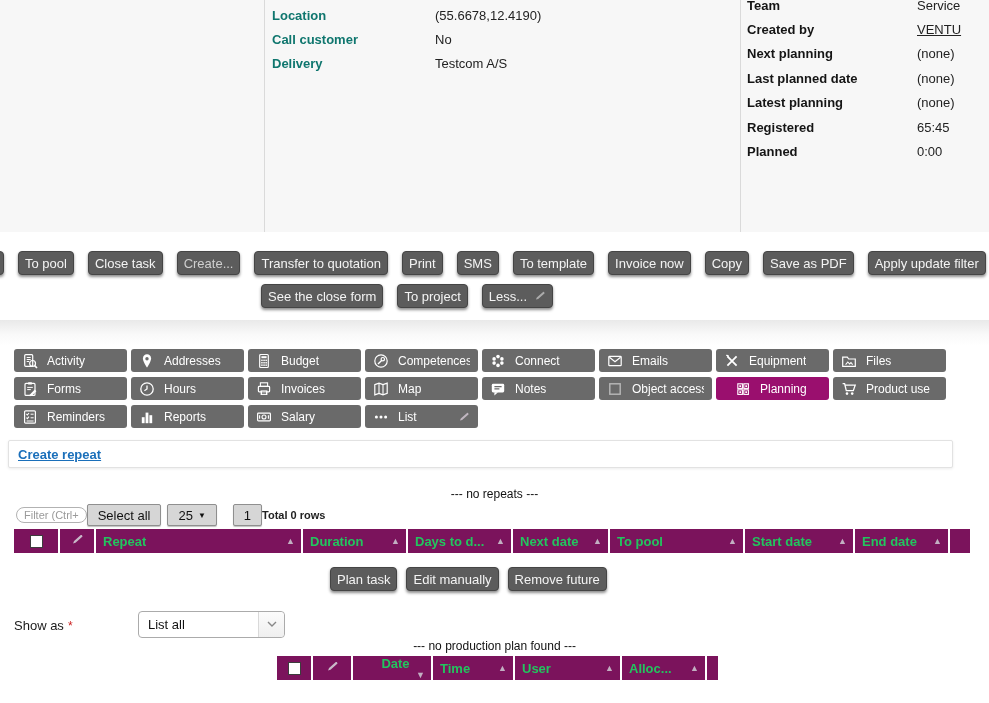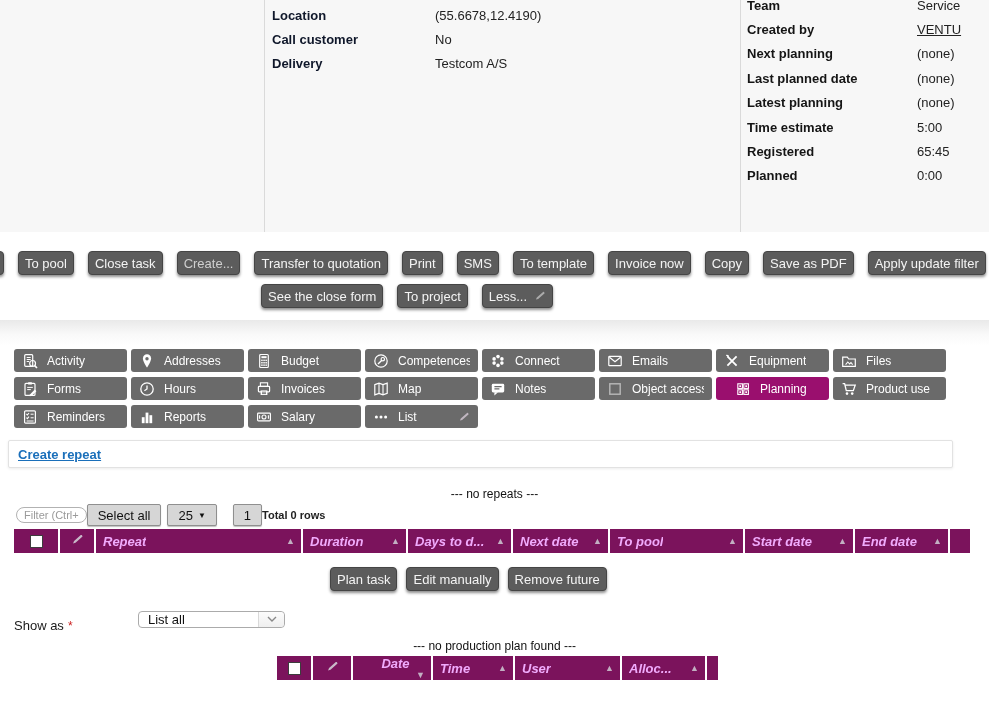--- a/index.html
+++ b/index.html
@@ -6,21 +6,21 @@
   body{
     width:989px;height:703px;position:relative;overflow:hidden;
     background:#ffffff;font-family:"Liberation Sans",sans-serif;
   }
   
   .top-panel{position:absolute;left:0;top:0;width:989px;height:232px;background:var(--top-panel-bg,#F7F7F7);}
   .vline{position:absolute;top:0;width:1px;height:232px;background:#DADADA;}
   #info-left{position:absolute;left:272px;top:3px;}
   #info-right{position:absolute;left:747px;top:-7px;}
   .info-row{height:24.4px;display:flex;align-items:center;font-size:13px;}
-  #info-left .info-label{width:163px;font-weight:bold;color:#0f172a;}
+  #info-left .info-label{width:163px;font-weight:bold;color:#0f766e;}
   #info-right .info-label{width:170px;font-weight:bold;color:#151515;}
   .info-value{color:#222;}
   .link-underline{text-decoration:underline;cursor:pointer;}
   
   .dbtn{
     background:var(--dark-button,#5C5C5C);border:1px solid #454545;border-radius:4px;
     color:#F4F4F4;font-size:13px;padding:2px 6px;height:24px;box-sizing:border-box;
     box-shadow:0 2px 3px rgba(0,0,0,0.45);display:inline-flex;align-items:center;gap:7px;
     font-family:inherit;cursor:pointer;white-space:nowrap;
   }
@@ -64,29 +64,29 @@
   
   .ptable{position:absolute;display:flex;height:24px;background:var(--header-purple,#7B135C);}
   #repeat-header{left:14px;top:529px;width:956px;}
   #production-header{left:277px;top:656px;width:441px;}
   .th{display:flex;align-items:center;box-sizing:border-box;border-right:2px solid #fff;padding:0 0 0 7px;}
   .th:last-child{border-right:none;}
   .th-check,.th-pencil{justify-content:center;padding:0;}
   .checkbox{width:13px;height:13px;background:#fff;border:1px solid #3d3d3d;box-sizing:border-box;cursor:pointer;}
   .th-pencil{color:#C8B8C8;}
   .th-pencil svg{width:13px;height:13px;transform:skewX(-8deg);}
-  .th-label{color:#f0abfc;font-weight:bold;font-size:13px;white-space:nowrap;overflow:hidden;font-style:italic;}
+  .th-label{color:#22c55e;font-weight:bold;font-size:13px;white-space:nowrap;overflow:hidden;}
   .sort{margin-left:auto;color:#C2AFC2;font-size:9px;padding:0 6px 0 4px;line-height:1;}
   .th-sortable{cursor:pointer;}
   
   #repeat-actions{position:absolute;left:330px;top:567px;display:flex;gap:9px;}
   
   .show-as-label{position:absolute;left:14px;top:618px;font-size:13px;color:#1a1a1a;}
   .req{color:var(--required-red,#CC2222);margin-left:4px;font-size:12px;}
-  .select{position:absolute;left:138px;top:611px;width:147px;height:17px;border:1px solid #ABABAB;
+  .select{position:absolute;left:138px;top:611px;width:147px;height:27px;border:1px solid #ABABAB;
     border-radius:4px;background:#fff;display:flex;align-items:center;box-sizing:border-box;cursor:pointer;}
   .select-value{padding-left:9px;font-size:13px;color:#111;flex:1;}
   .select-btn{width:25px;align-self:stretch;border-left:1px solid #D9D9D9;display:flex;align-items:center;
     justify-content:center;color:#777;border-radius:0 4px 4px 0;background:linear-gradient(#FCFCFC,#EFEFEF);}
   .no-production{position:absolute;top:639px;left:0;width:989px;text-align:center;font-size:12px;color:#111;}
 </style>
 </head>
 <body>
 
 <div class="top-panel">
@@ -119,24 +119,20 @@
         <span class="info-label">Next planning</span>
         <span class="info-value">(none)</span>
       </div>
       <div class="info-row">
         <span class="info-label">Last planned date</span>
         <span class="info-value">(none)</span>
       </div>
       <div class="info-row">
         <span class="info-label">Latest planning</span>
         <span class="info-value">(none)</span>
-      </div>
-      <div class="info-row">
-        <span class="info-label">Time estimate</span>
-        <span class="info-value">5:00</span>
       </div>
       <div class="info-row">
         <span class="info-label">Registered</span>
         <span class="info-value">65:45</span>
       </div>
       <div class="info-row">
         <span class="info-label">Planned</span>
         <span class="info-value">0:00</span>
       </div>
     </div>

